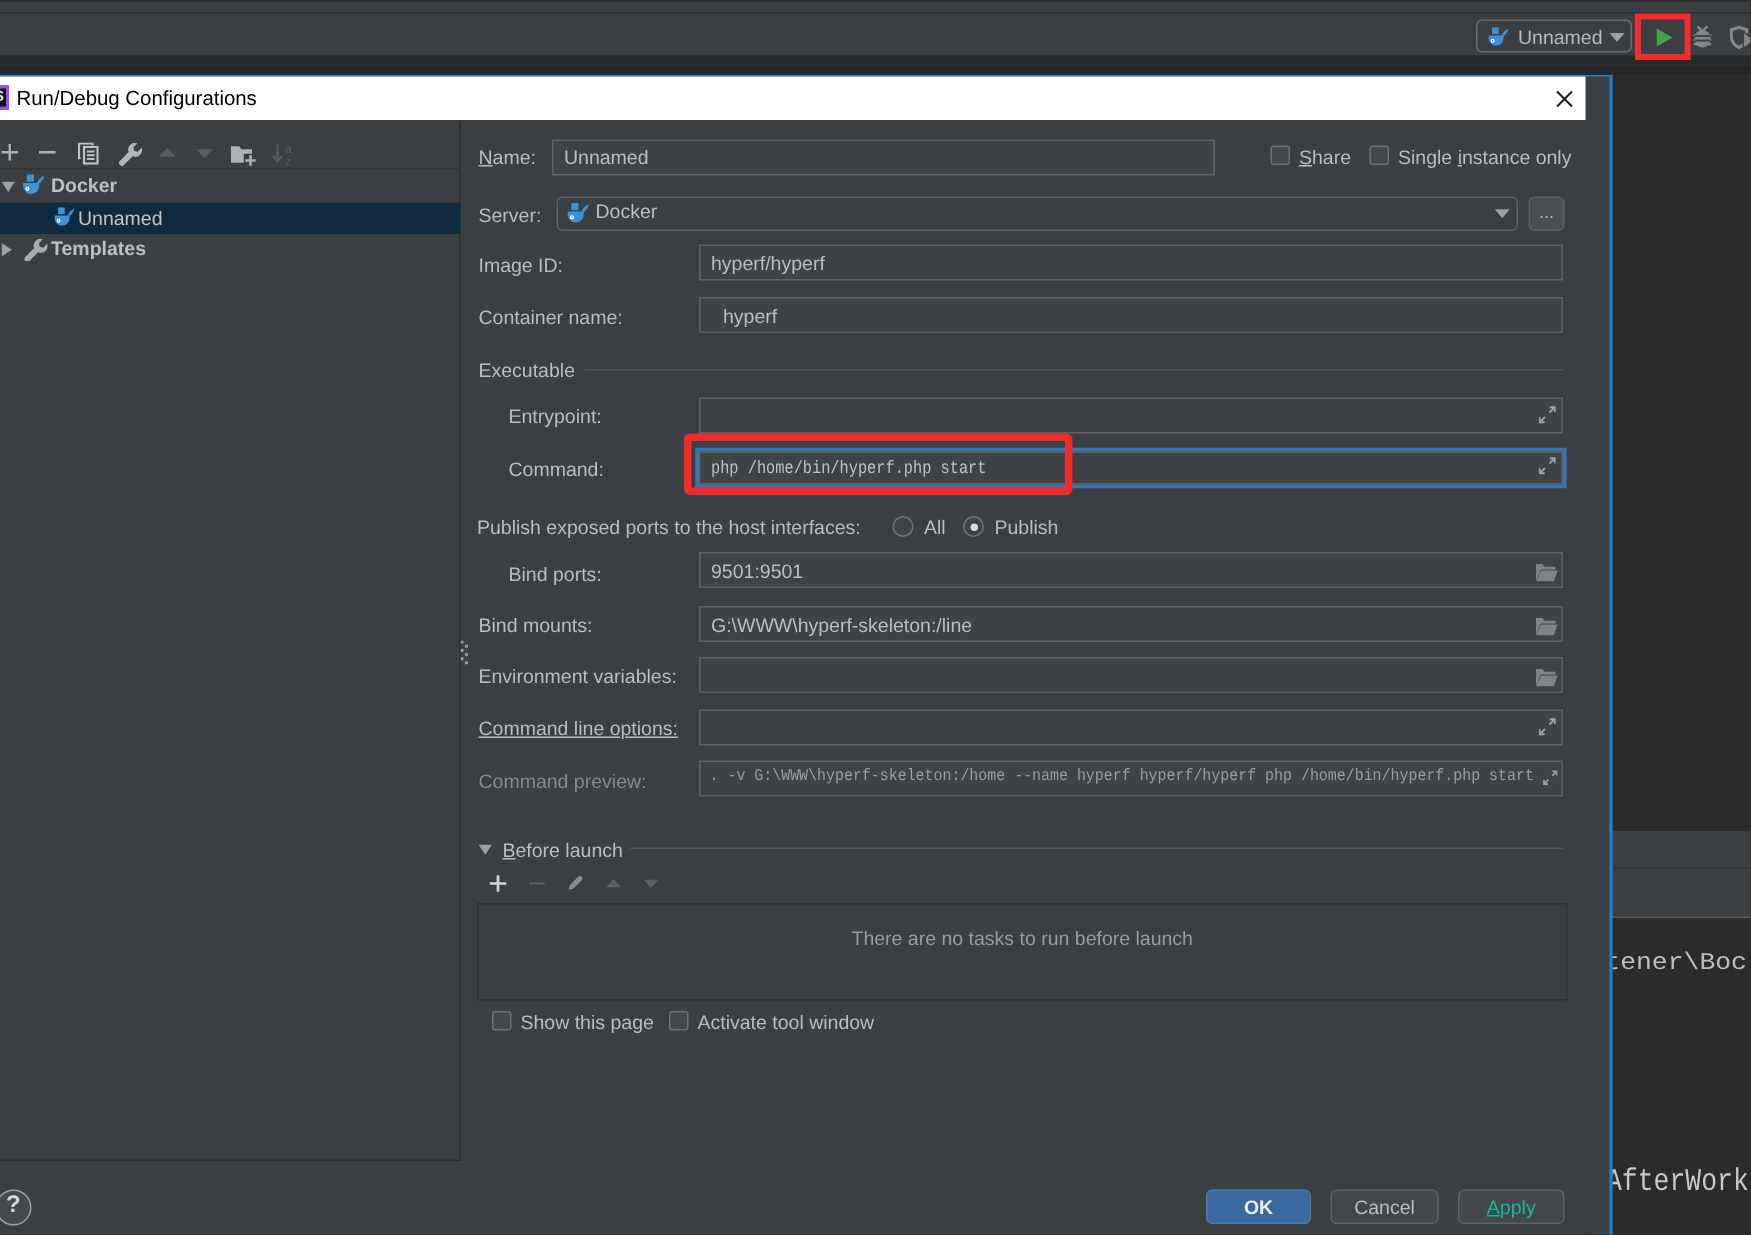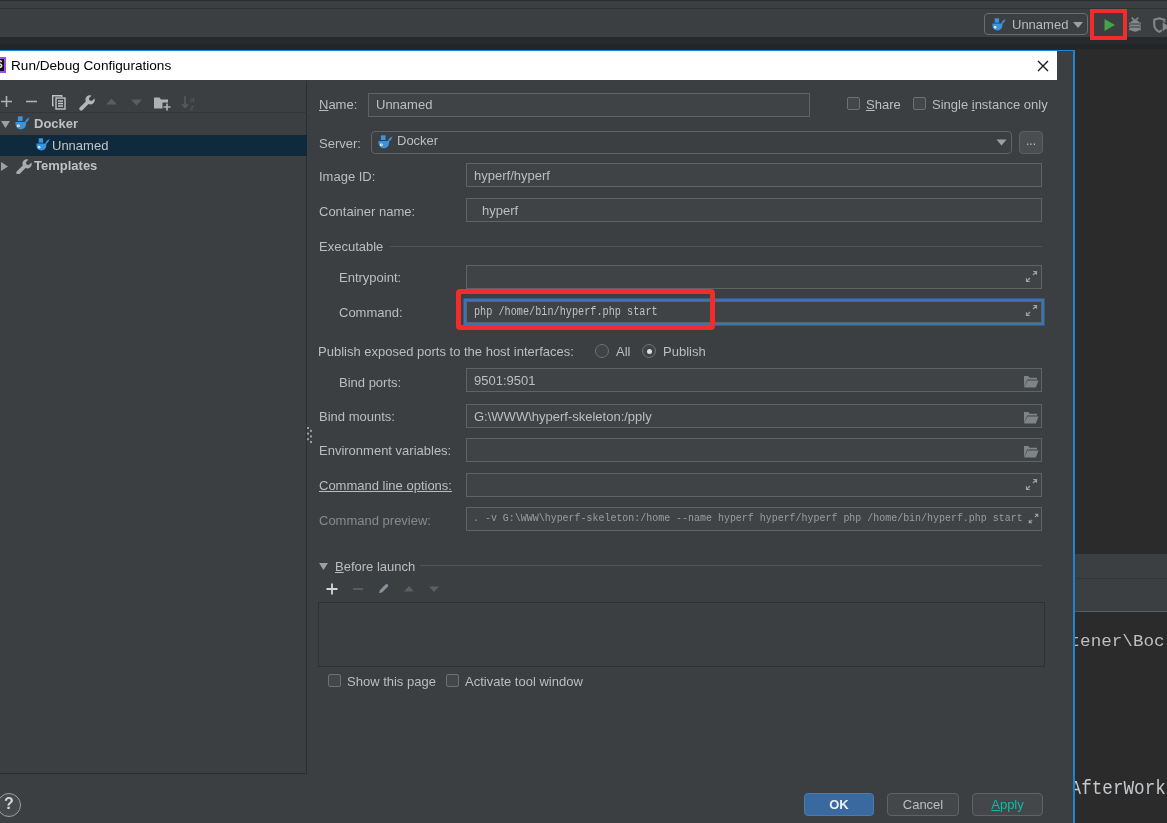--- a/index.html
+++ b/index.html
@@ -221,21 +221,21 @@
     <div class="lbl" style="left:339px;top:324px;">Bind ports:</div>
     <div class="fld" style="left:466px;top:317px;width:576px;height:24px;"></div>
     <div class="fldtxt" style="left:474px;top:322px;">9501:9501</div>
     <svg class="abs" style="left:1023px;top:324px" width="16" height="13" viewBox="0 0 16 13">
         <path d="M1 12.5 V1 H5.2 L6.8 2.8 H14 V4.6 H4.2 L1 12.5 z" fill="#7f8486"></path>
         <path d="M4.4 5.4 H15.6 L12.8 12.5 H1.2 z" fill="#7f8486"></path>
       </svg>
 
     <div class="lbl" style="left:319px;top:358px;">Bind mounts:</div>
     <div class="fld" style="left:466px;top:353px;width:576px;height:24px;"></div>
-    <div class="fldtxt" style="left:474px;top:358px;">G:\WWW\hyperf-skeleton:/pply</div>
+    <div class="fldtxt" style="left:474px;top:358px;">G:\WWW\hyperf-skeleton:/line</div>
     <svg class="abs" style="left:1023px;top:360px" width="16" height="13" viewBox="0 0 16 13">
         <path d="M1 12.5 V1 H5.2 L6.8 2.8 H14 V4.6 H4.2 L1 12.5 z" fill="#7f8486"></path>
         <path d="M4.4 5.4 H15.6 L12.8 12.5 H1.2 z" fill="#7f8486"></path>
       </svg>
 
     <div class="lbl" style="left:319px;top:392px;">Environment variables:</div>
     <div class="fld" style="left:466px;top:387px;width:576px;height:24px;"></div>
     <svg class="abs" style="left:1023px;top:394px" width="16" height="13" viewBox="0 0 16 13">
         <path d="M1 12.5 V1 H5.2 L6.8 2.8 H14 V4.6 H4.2 L1 12.5 z" fill="#7f8486"></path>
         <path d="M4.4 5.4 H15.6 L12.8 12.5 H1.2 z" fill="#7f8486"></path>
@@ -270,20 +270,21 @@
         </g>
       <path d="M28 7 H38" stroke="#5c6062" stroke-width="1.8"></path>
       <g transform="translate(52,0)">
           <path d="M2.5 11.5 L1.5 12.5 M3 8 L8.5 2.5 a1.6 1.6 0 0 1 2.3 2.3 L5.3 10.3 L2 11.2 z" fill="#87909c" stroke="none"></path>
         </g>
       <path d="M79 9.5 l5-5.5 5 5.5 z" fill="#5c6062"></path>
       <path d="M104 4.5 h10 l-5 5.5 z" fill="#5c6062"></path>
     </svg>
 
     <div class="abs" style="left:318px;top:551px;width:727px;height:65px;border:1px solid #2e3134;"></div>
+    <div class="abs" style="left:318px;top:567px;width:727px;text-align:center;font-size:13px;color:#999b9d;">There are no tasks to run before launch</div>
 
     <div class="cb" style="left:328px;top:623px;"></div>
     <div class="lbl" style="left:347px;top:623px;">Show this page</div>
     <div class="cb" style="left:446px;top:623px;"></div>
     <div class="lbl" style="left:465px;top:623px;">Activate tool window</div>
 
     <div class="abs" style="left:-3px;top:742px;width:24px;height:24px;border:1.5px solid #9da0a2;border-radius:50%;background:#46494b;"></div>
     <div class="abs" style="left:4px;top:744px;font-size:16px;font-weight:bold;color:#d4d6d8;">?</div>
 
     <div class="abs" style="left:804px;top:742px;width:70px;height:23px;background:#39699e;border:1px solid #4a7bb0;border-radius:4px;color:#eceef0;font-size:13px;font-weight:bold;text-align:center;line-height:21px;">OK</div>

